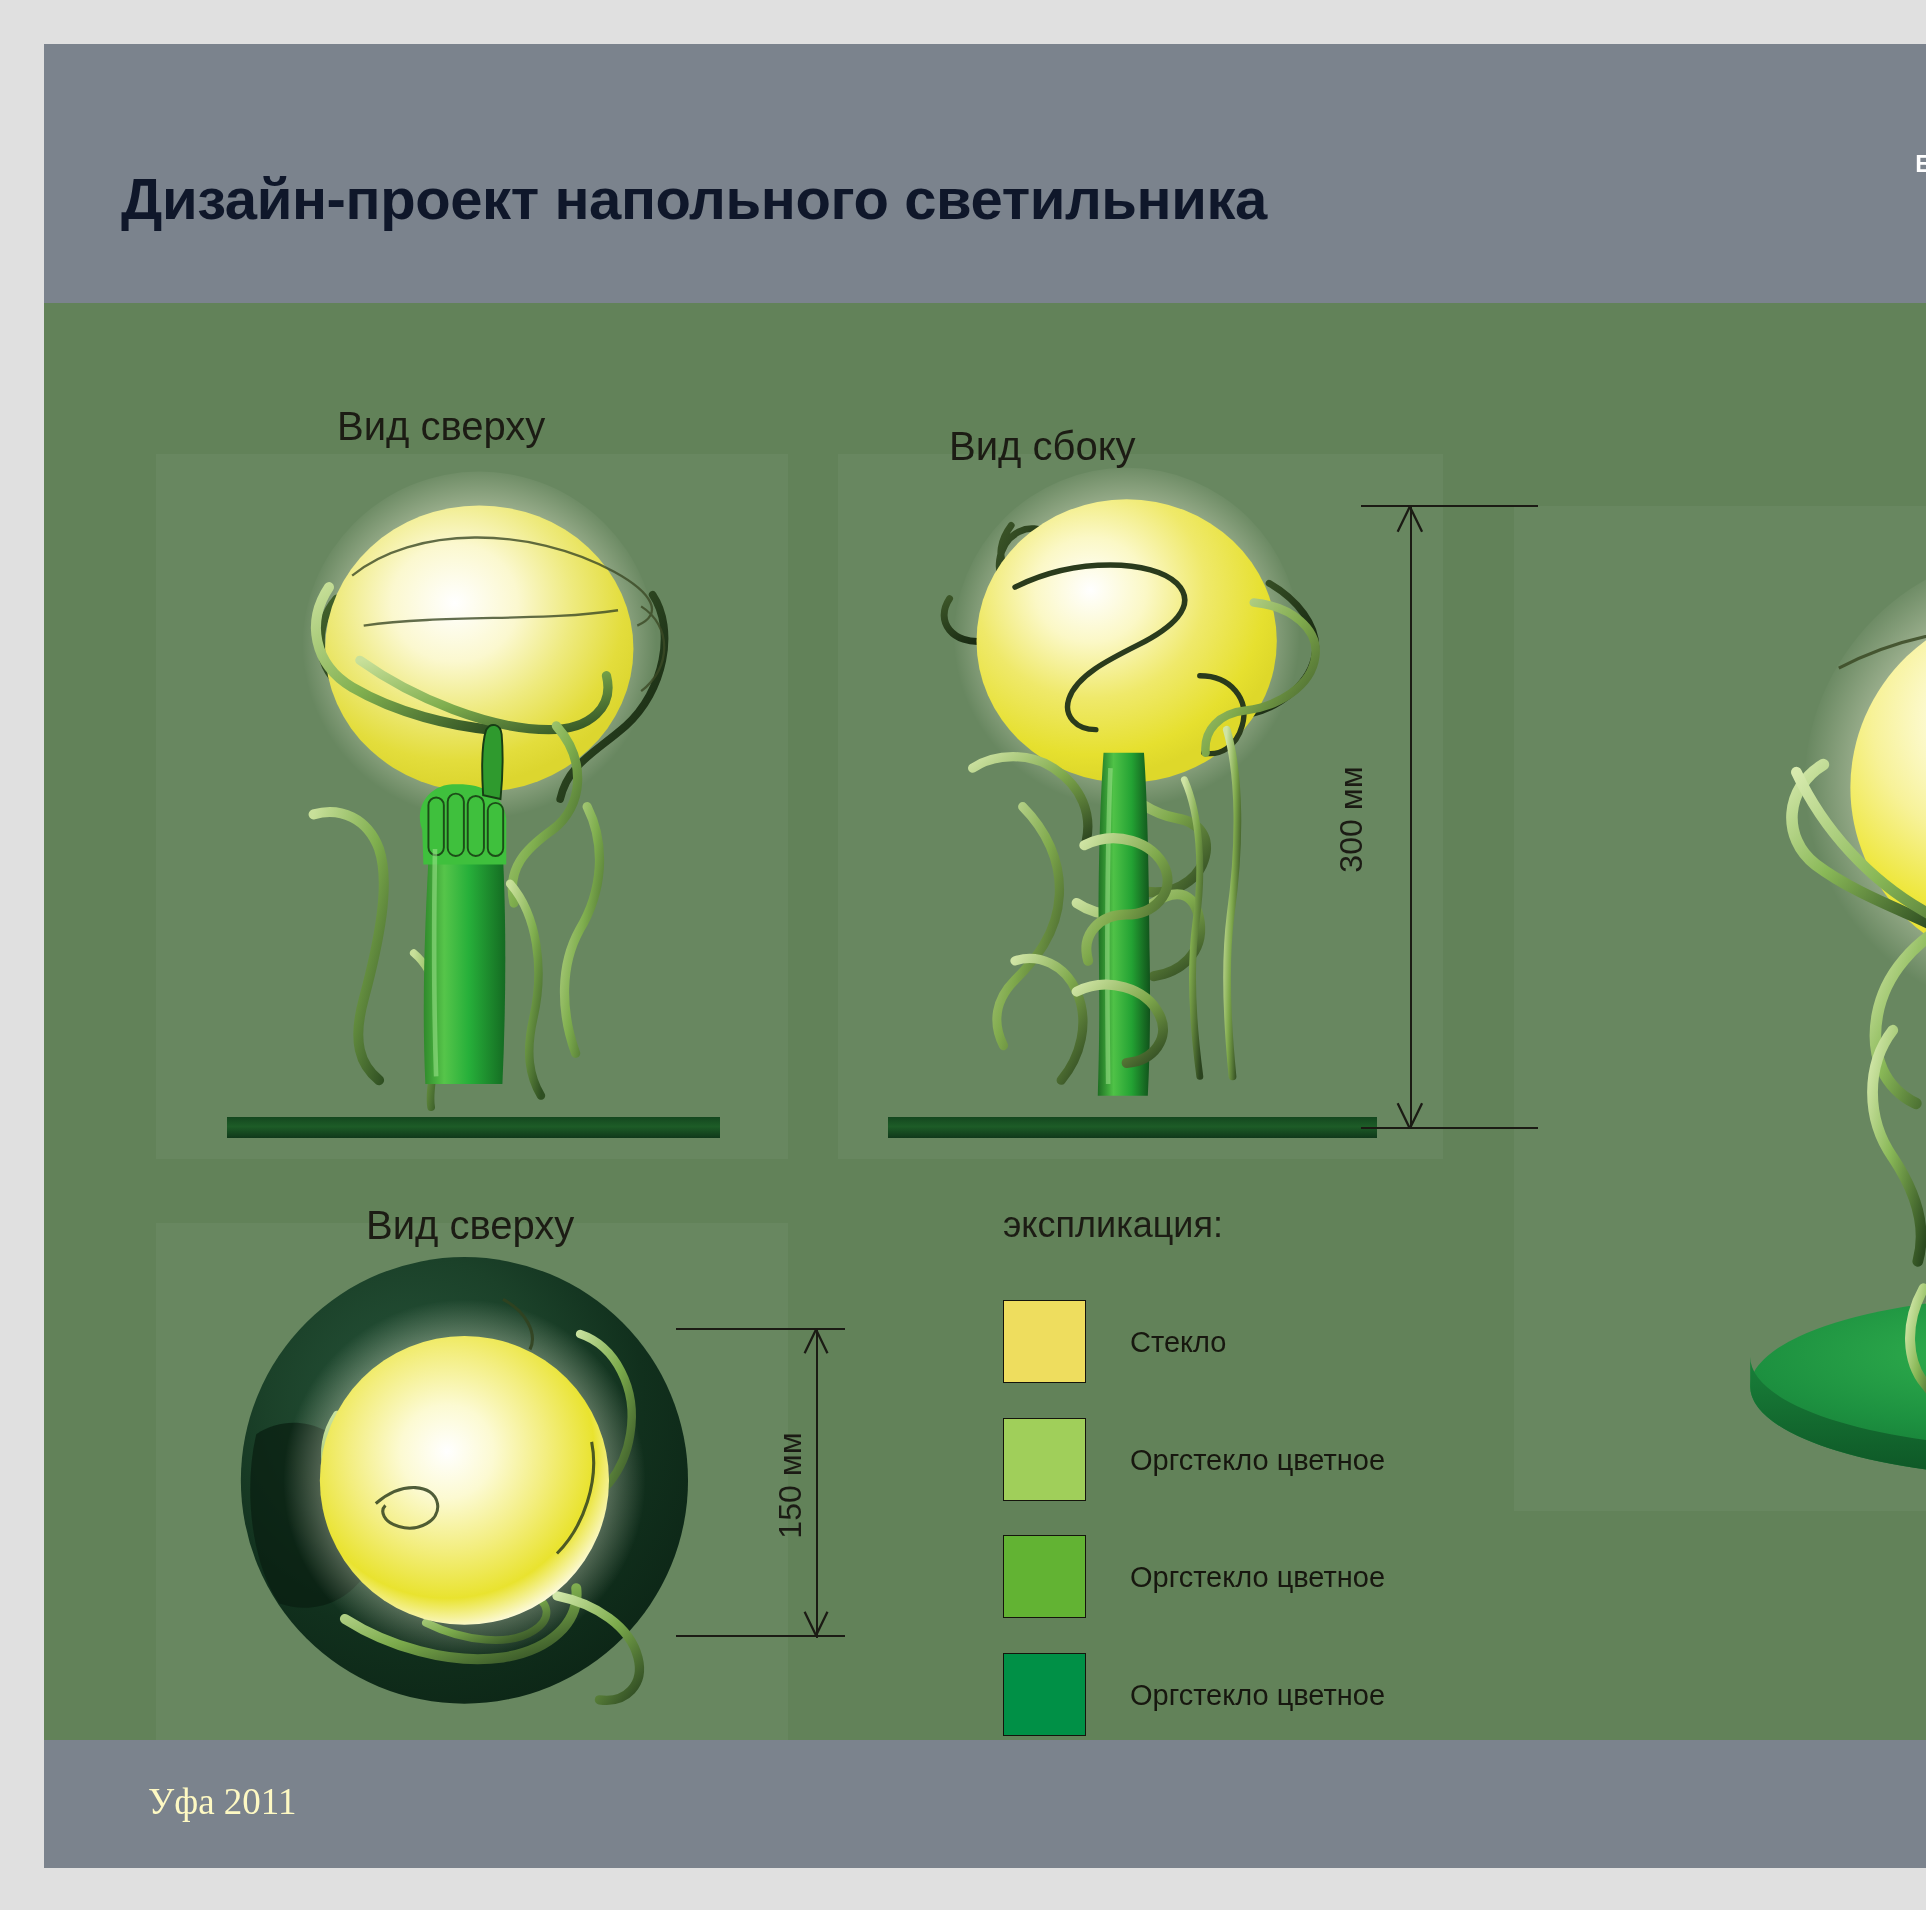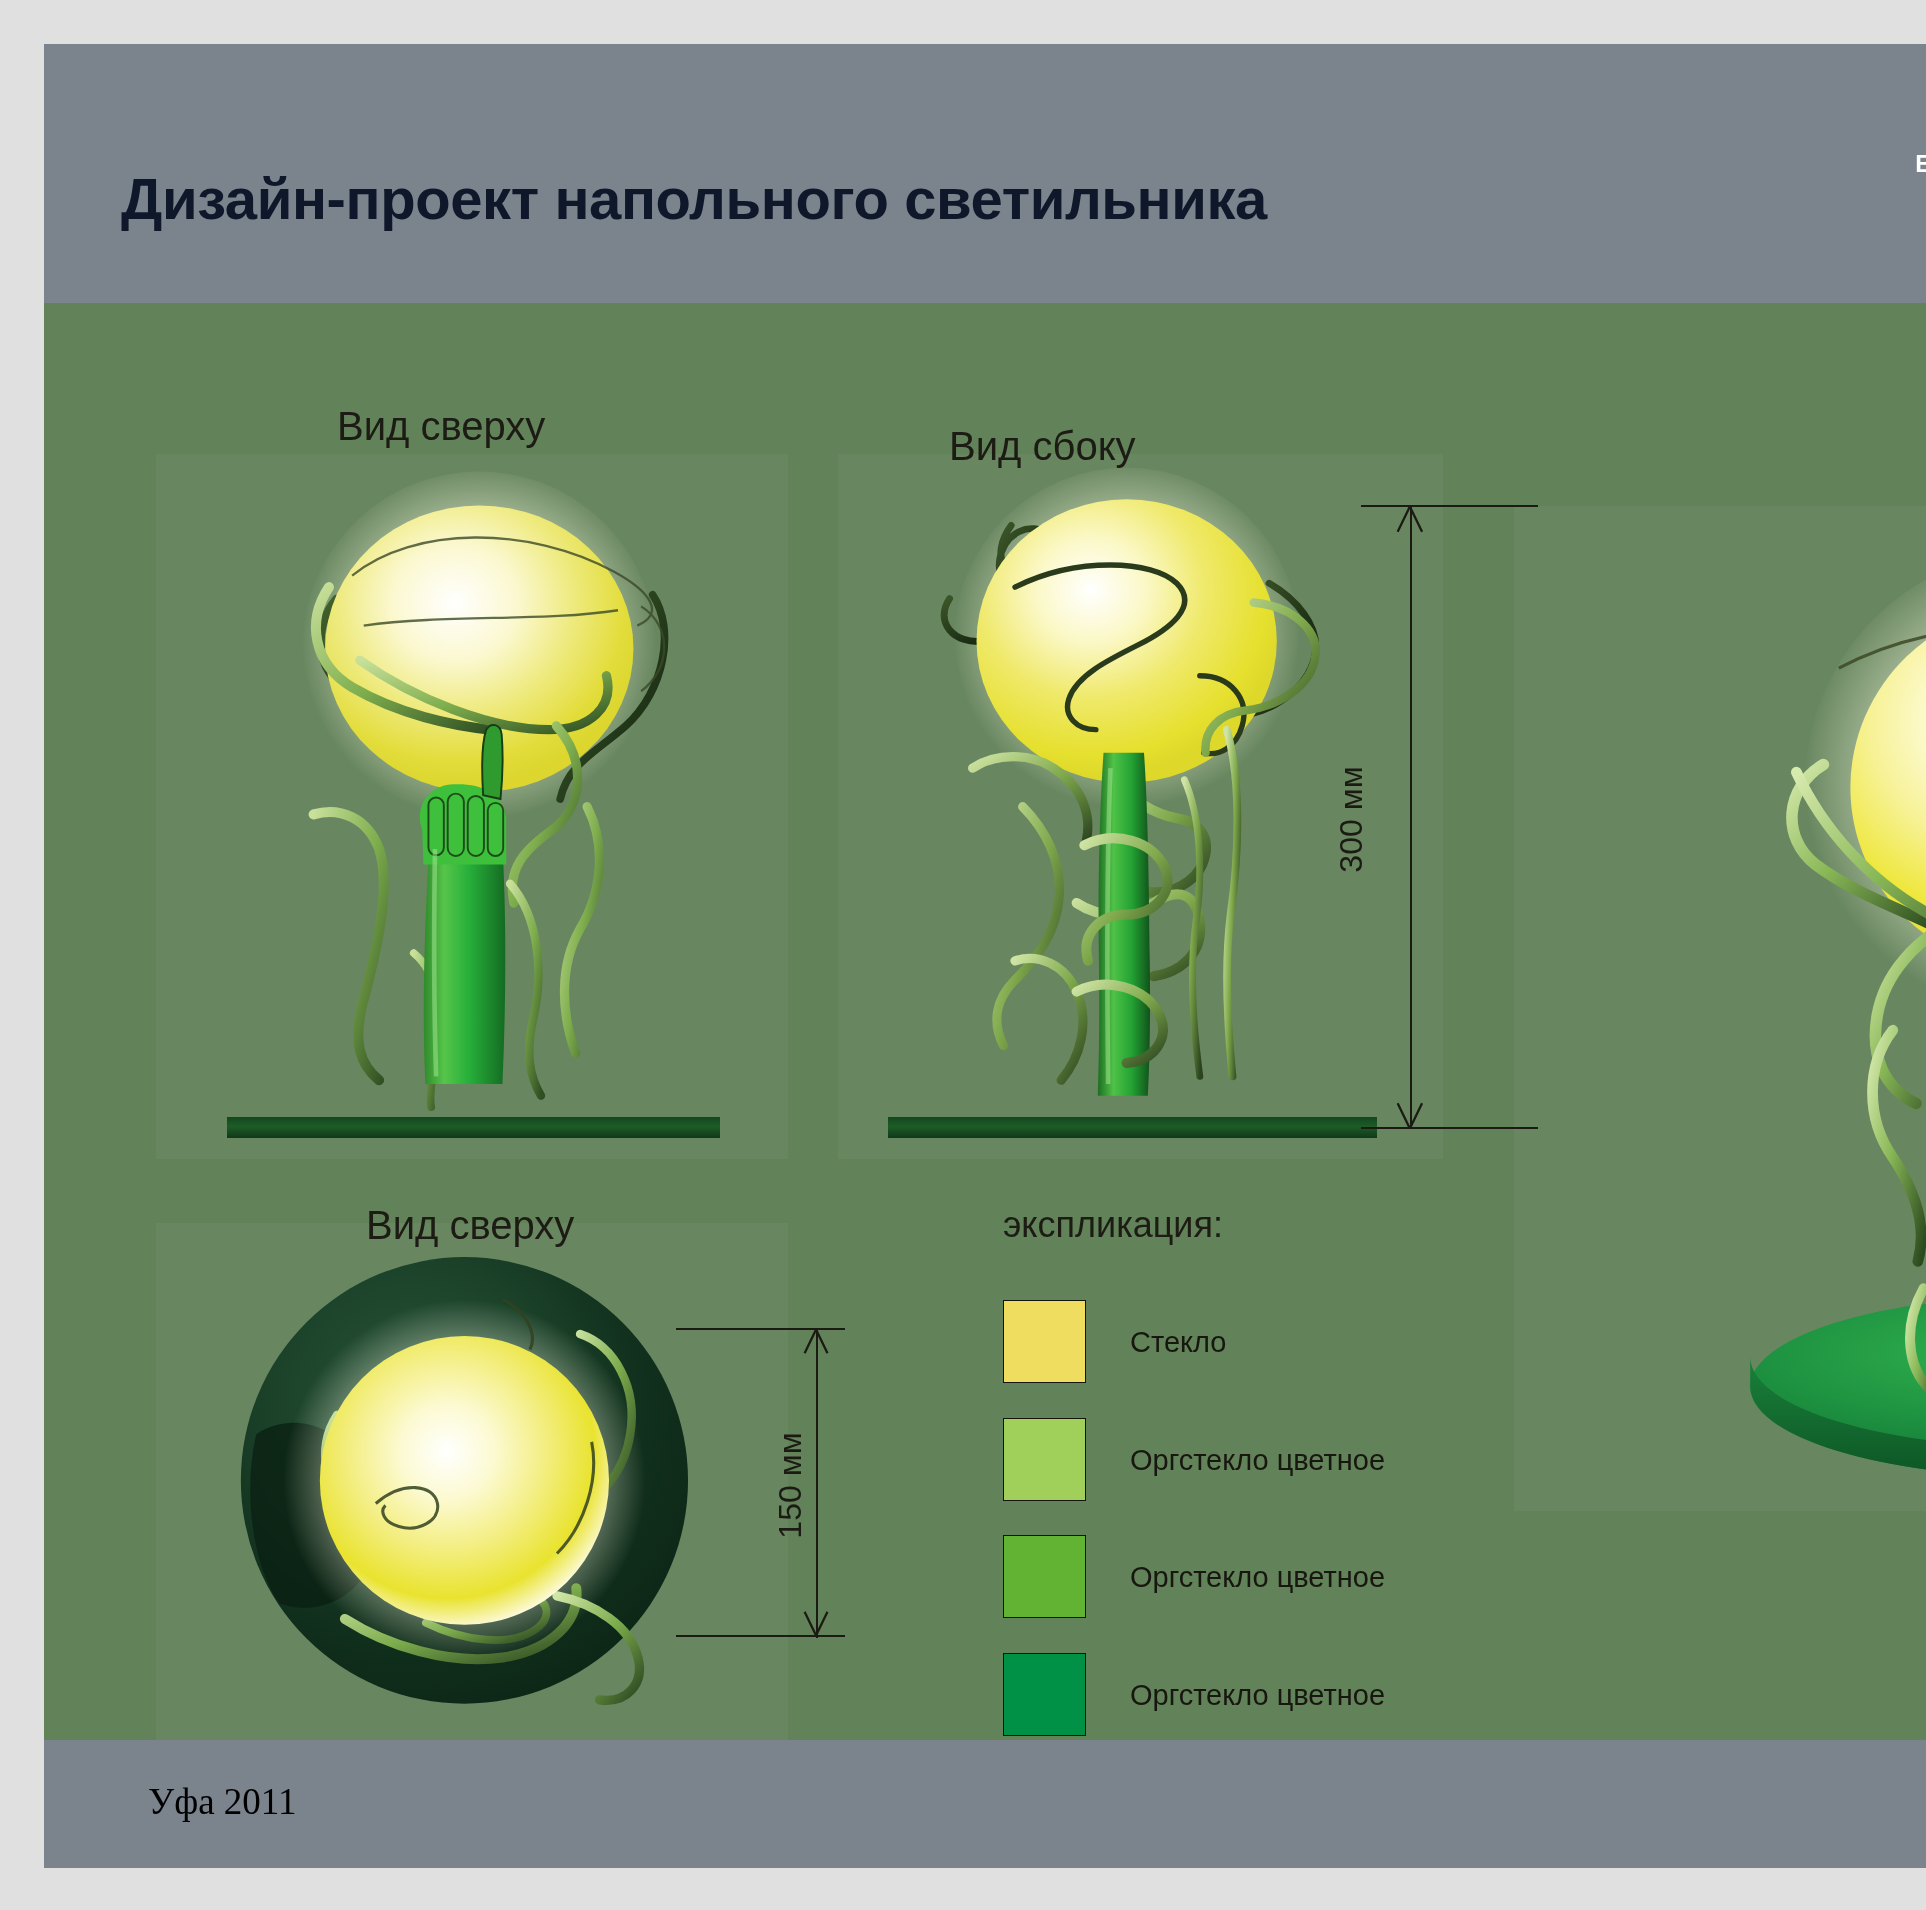--- a/index.html
+++ b/index.html
@@ -51,21 +51,21 @@
   #footer{
     position:absolute;left:0;bottom:0;
     width:100%;height:128px;
     background:#7b838d;
   }
   #city-year{
     position:absolute;
     left:104px;top:40px;
     font-family:"Liberation Serif",serif;
     font-size:37px;
-    color:#000000;
+    color:#fef9c3;
   }
 
   
   .tint{position:absolute;background:rgba(255,255,255,0.045);pointer-events:none;}
 
   
   .view-label{
     position:absolute;
     font-size:40px;
     color:#1c1c14;

